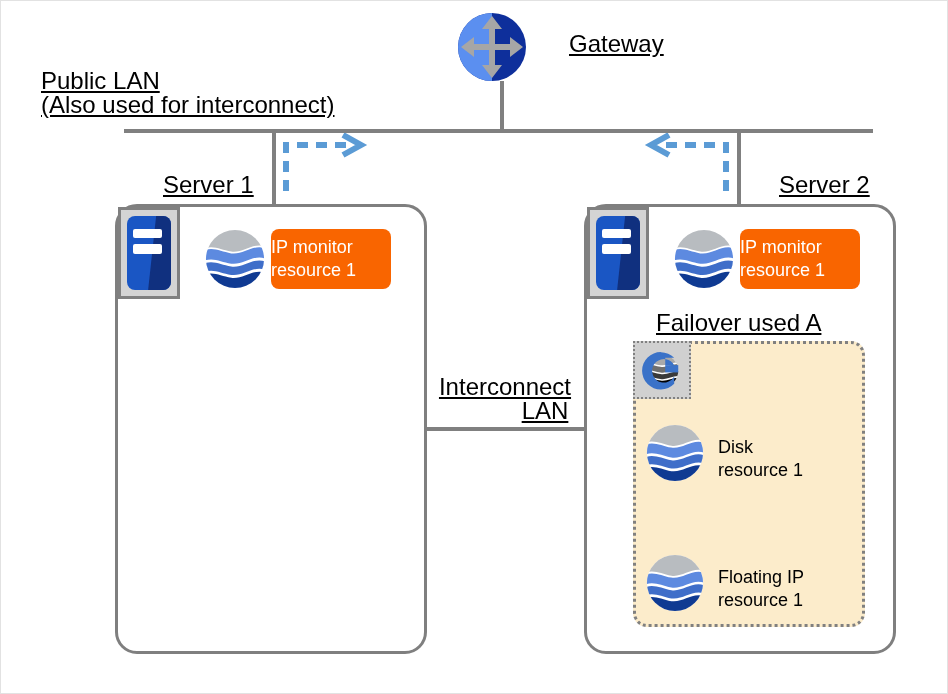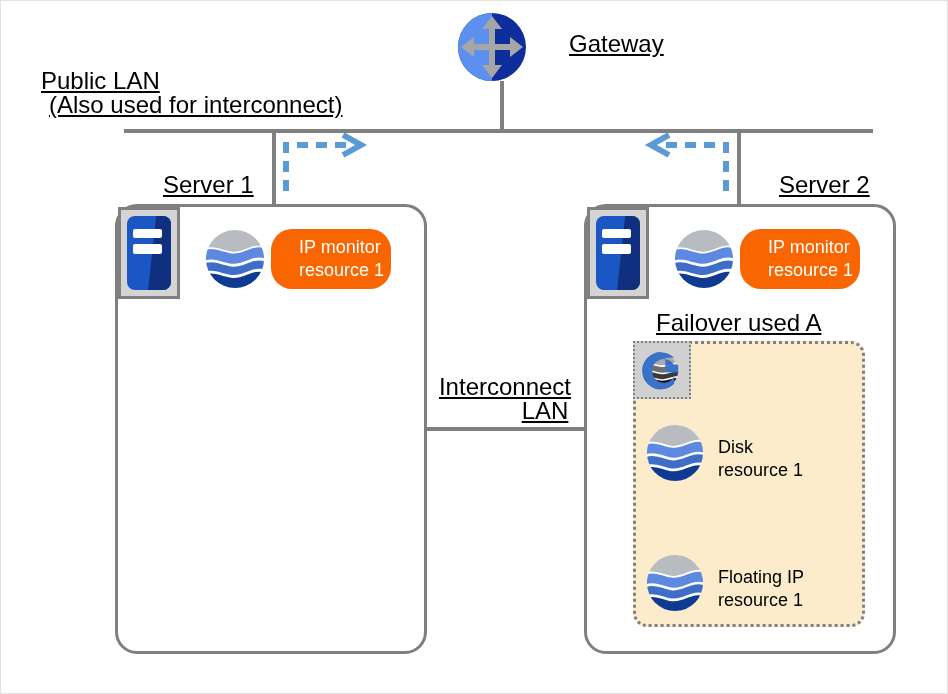--- a/index.html
+++ b/index.html
@@ -87,24 +87,24 @@
   .server-icon .bar.b1 { top: 17%; }
   .server-icon .bar.b2 { top: 38%; }
 
   
   .globe { display: block; }
 
   
   .badge {
     background: #f96500;
     color: #ffffff;
-    border-radius: 21px;
+    border-radius: 8px;
     font-size: 18px;
     line-height: 23px;
-    padding: 7px 28px;
+    padding: 7px 0;
     white-space: pre;
     box-sizing: border-box;
   }
 
   
   .fo-group {
     background: #fceccb;
     border: 3px dotted #808080;
     border-radius: 14px;
     box-sizing: border-box;
@@ -180,21 +180,21 @@
           <path d="M 33 46 h 6 v -28 l 7 0 l -10 -13 l -10 13 l 7 0 z"></path>
           <path d="M 39 26 h -6 v 28 l -7 0 l 10 13 l 10 -13 l -7 0 z"></path>
           <path d="M 26 33 v 6 h 28 l 0 7 l 13 -10 l -13 -10 l 0 7 z"></path>
           <path d="M 46 39 v -6 h -28 l 0 -7 l -13 10 l 13 10 l 0 -7 z"></path>
         </g>
       </g>
     </defs>
   </svg>
 
   <div class="abs label" style="left:40px; top:68px;">Public LAN</div>
-  <div class="abs label" style="left:48px; top:92px;text-align:center;">(Also used for interconnect)</div>
+  <div class="abs label" style="left:40px; top:92px;text-align:center;">(Also used for interconnect)</div>
 
   <div class="abs" style="left:455px; top:10px;">
     <svg class="gateway-icon" viewBox="0 0 72 72">
         <use href="#gatewaySym"></use>
       </svg>
   </div>
   <div class="abs label" style="left:568px; top:31px;">Gateway</div>
 
   <div class="abs vline" style="left:499px; top:80px; height:51px;"></div>
 

